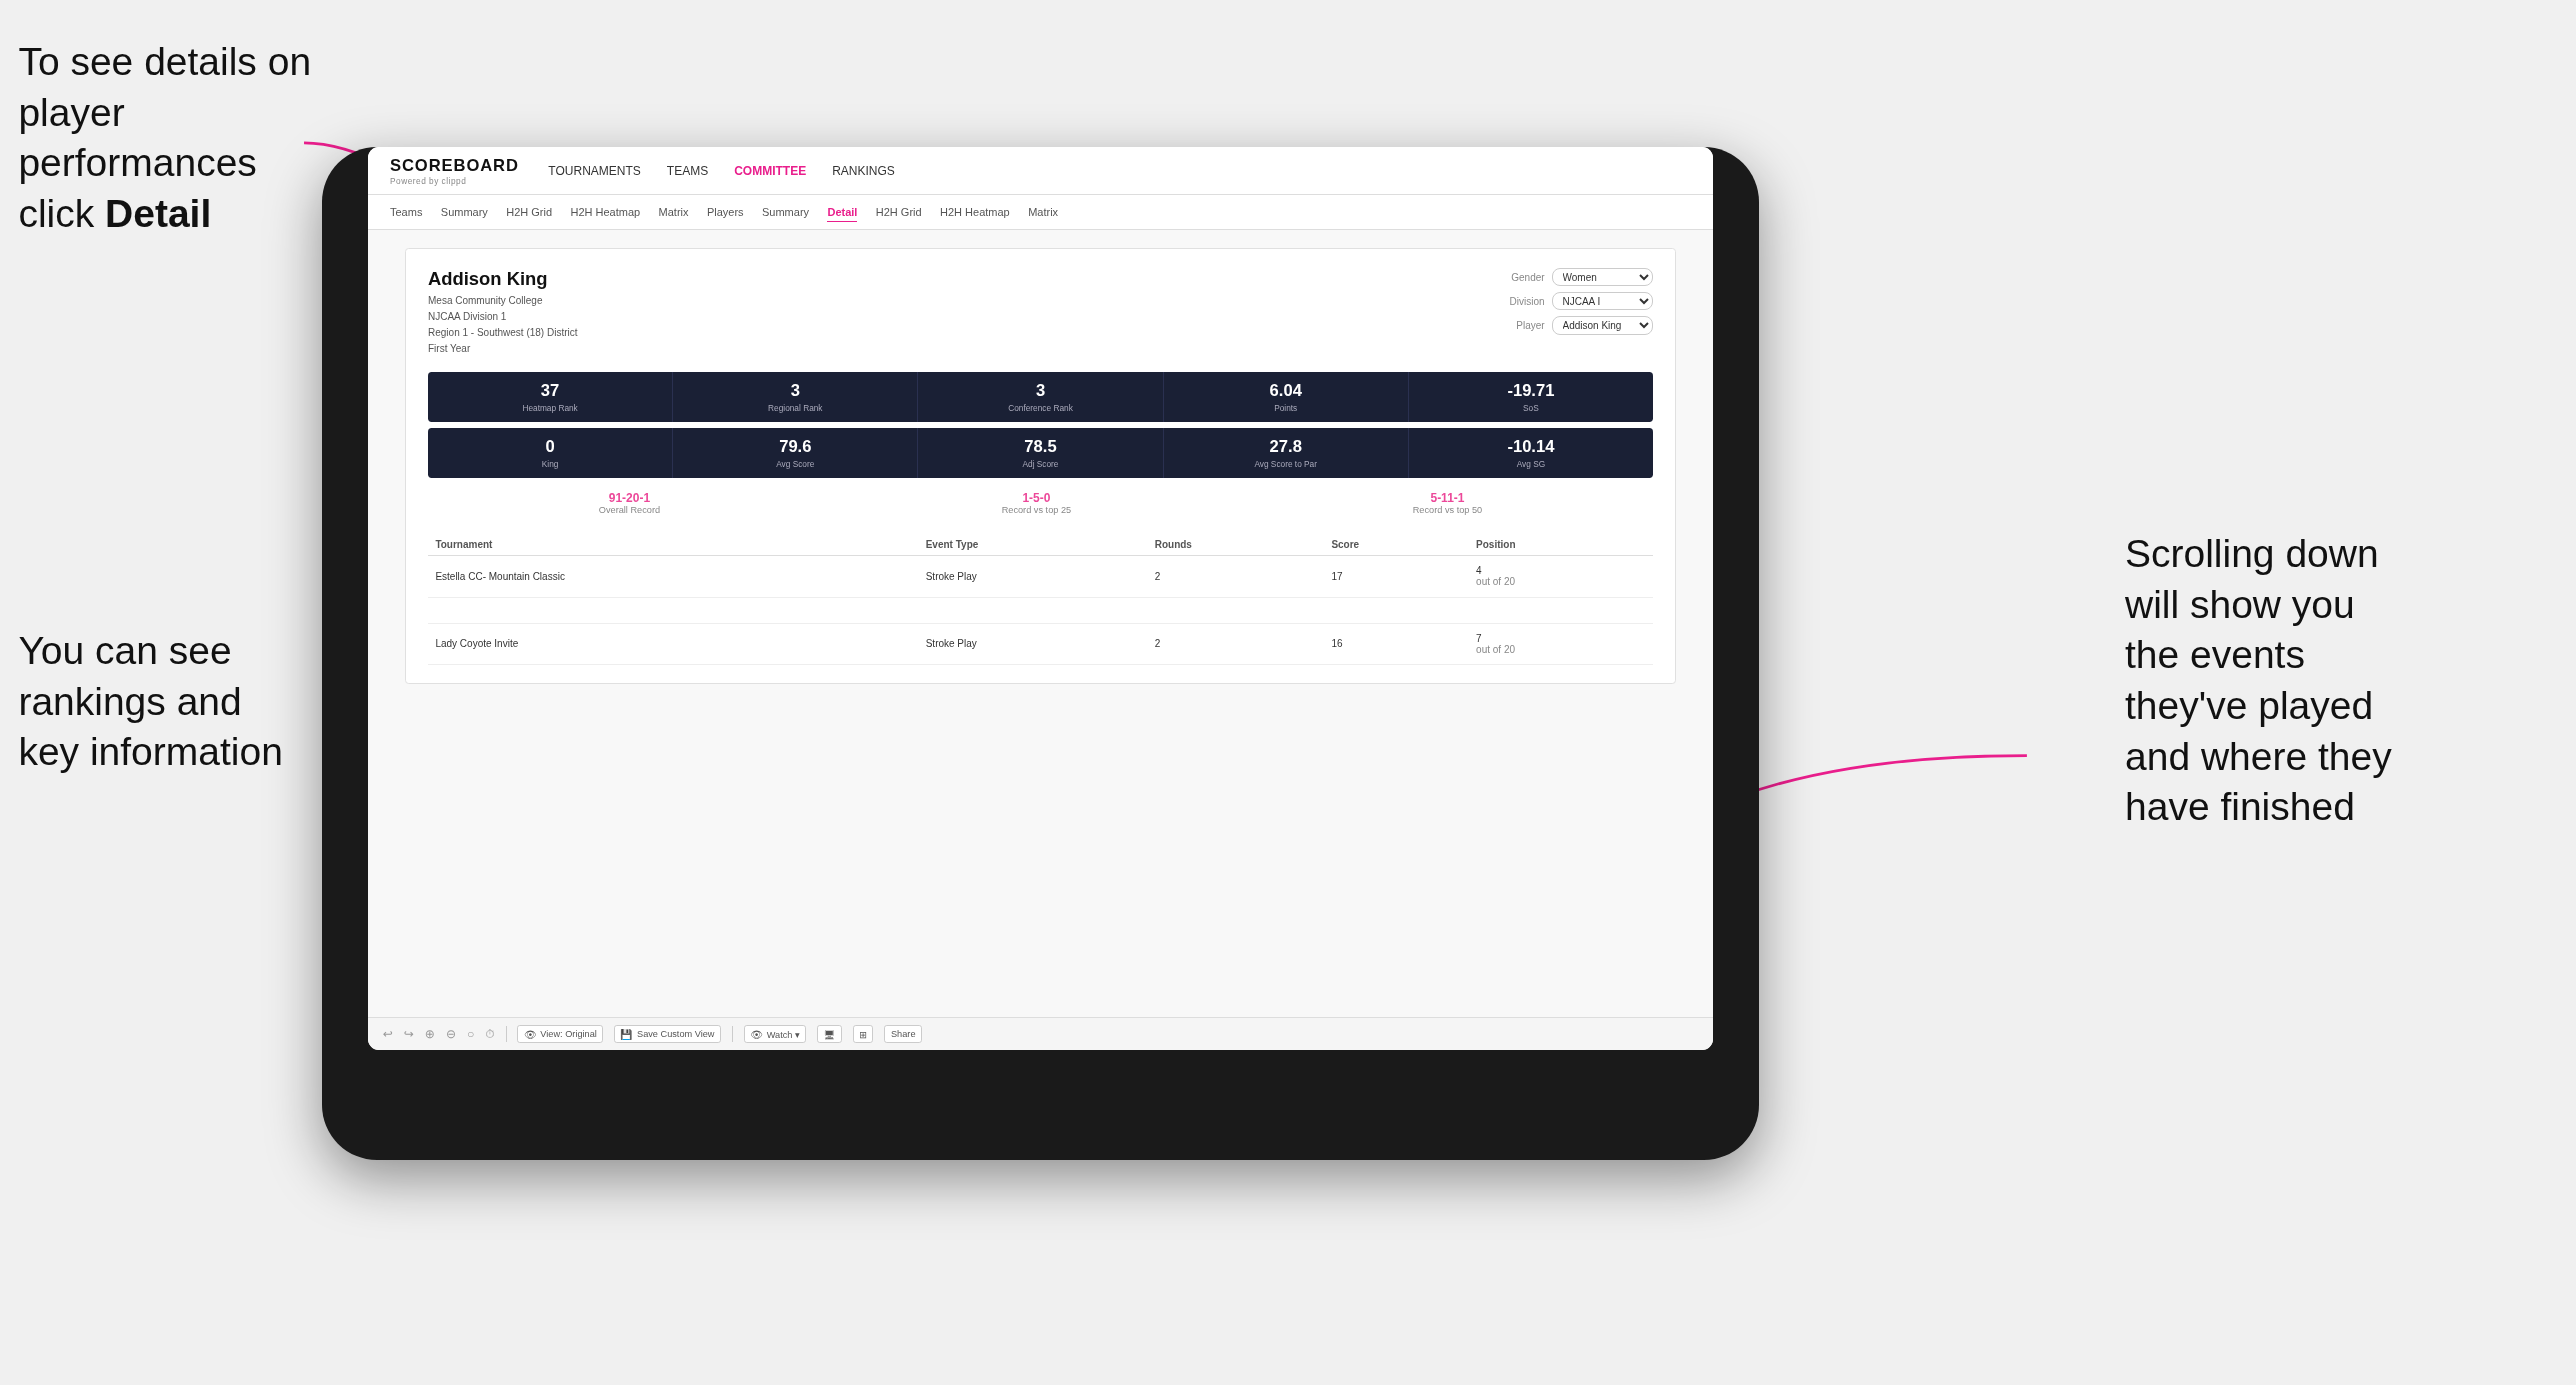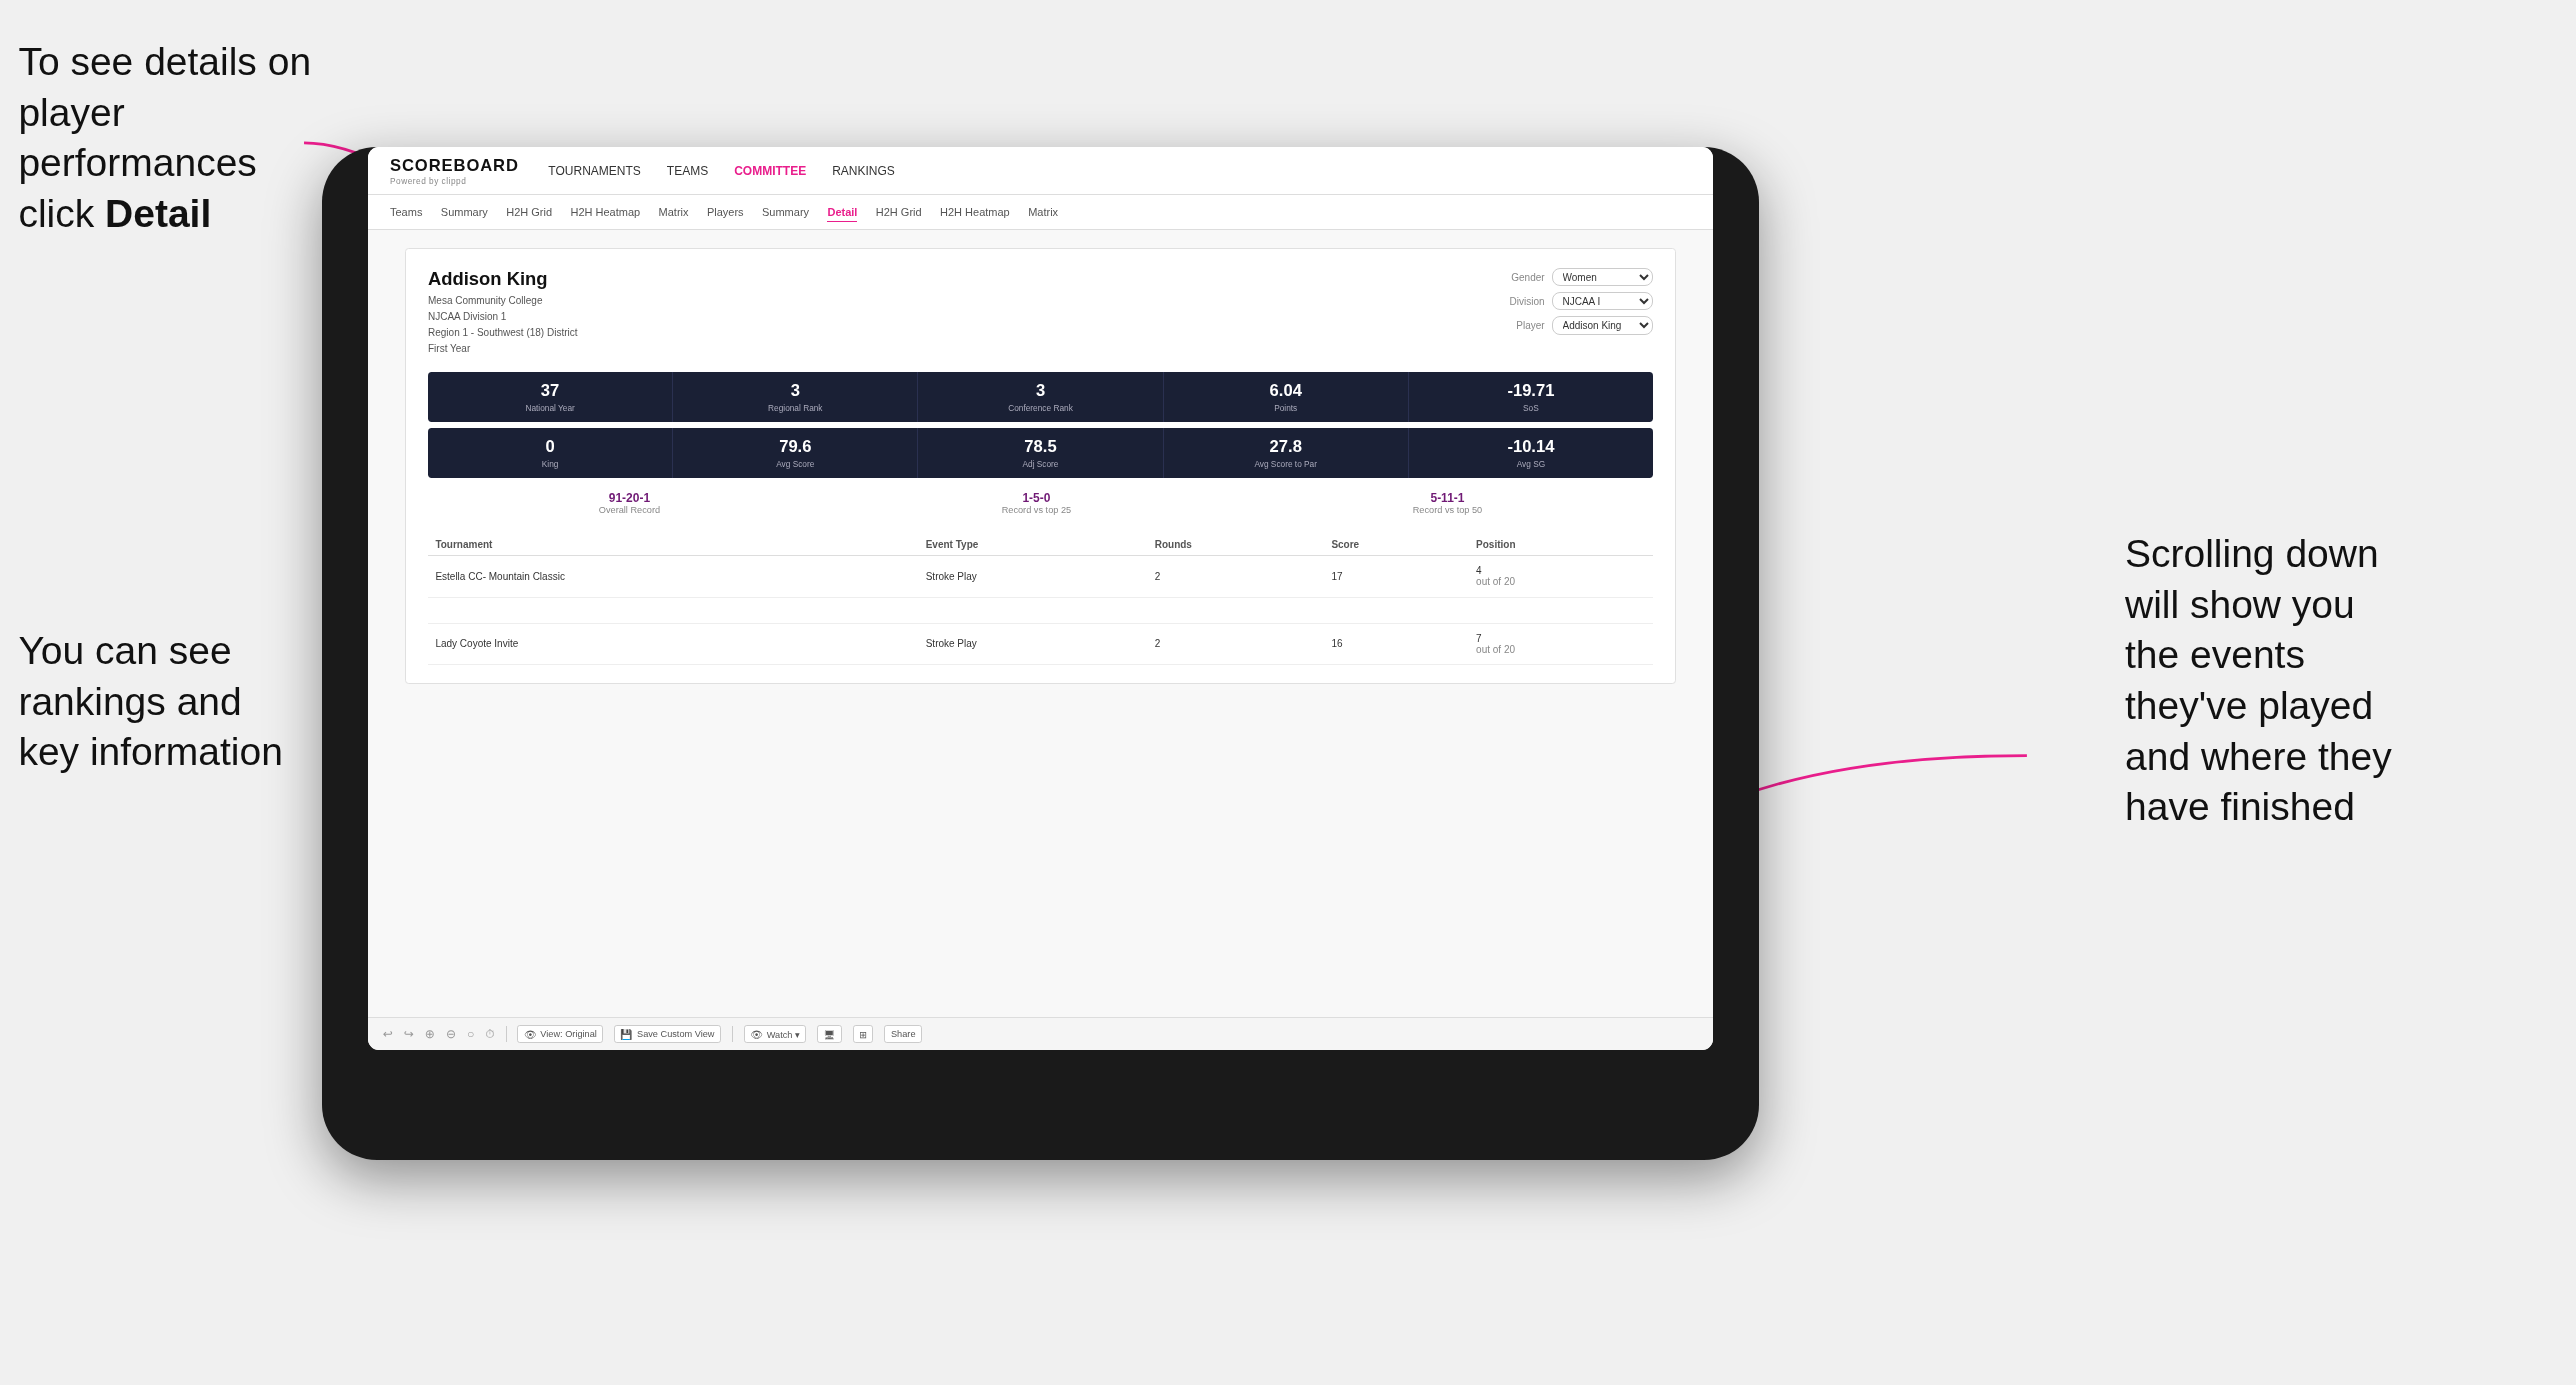--- a/index.html
+++ b/index.html
@@ -227,21 +227,21 @@
       justify-content: space-around;
       padding: 7.4px 0;
       margin-bottom: 11px;
     }
     .record-cell {
       text-align: center;
     }
     .record-value {
       font-size: 12px;
       font-weight: 600;
-      color: #701a75;
+      color: #ec4899;
     }
     .record-label {
       font-size: 9.2px;
       color: #888;
     }
 
     
     .tournament-table {
       width: 100%;
       border-collapse: collapse;
@@ -416,21 +416,21 @@
               <select class="meta-select">
                 <option>Addison King</option>
               </select>
             </div>
           </div>
         </div>
 
         <div class="stats-row">
           <div class="stat-cell">
             <span class="stat-value">37</span>
-            <span class="stat-label">National Year</span>
+            <span class="stat-label">Heatmap Rank</span>
           </div>
           <div class="stat-cell">
             <span class="stat-value">3</span>
             <span class="stat-label">Regional Rank</span>
           </div>
           <div class="stat-cell">
             <span class="stat-value">3</span>
             <span class="stat-label">Conference Rank</span>
           </div>
           <div class="stat-cell">

